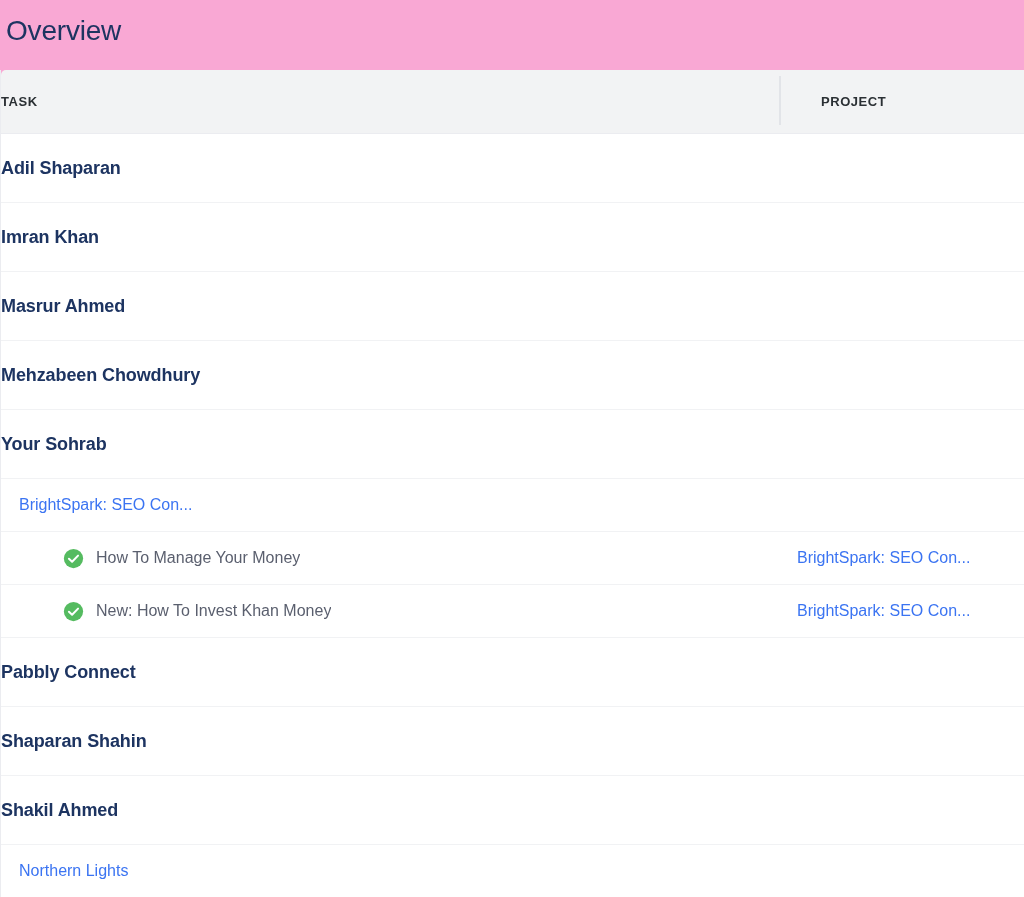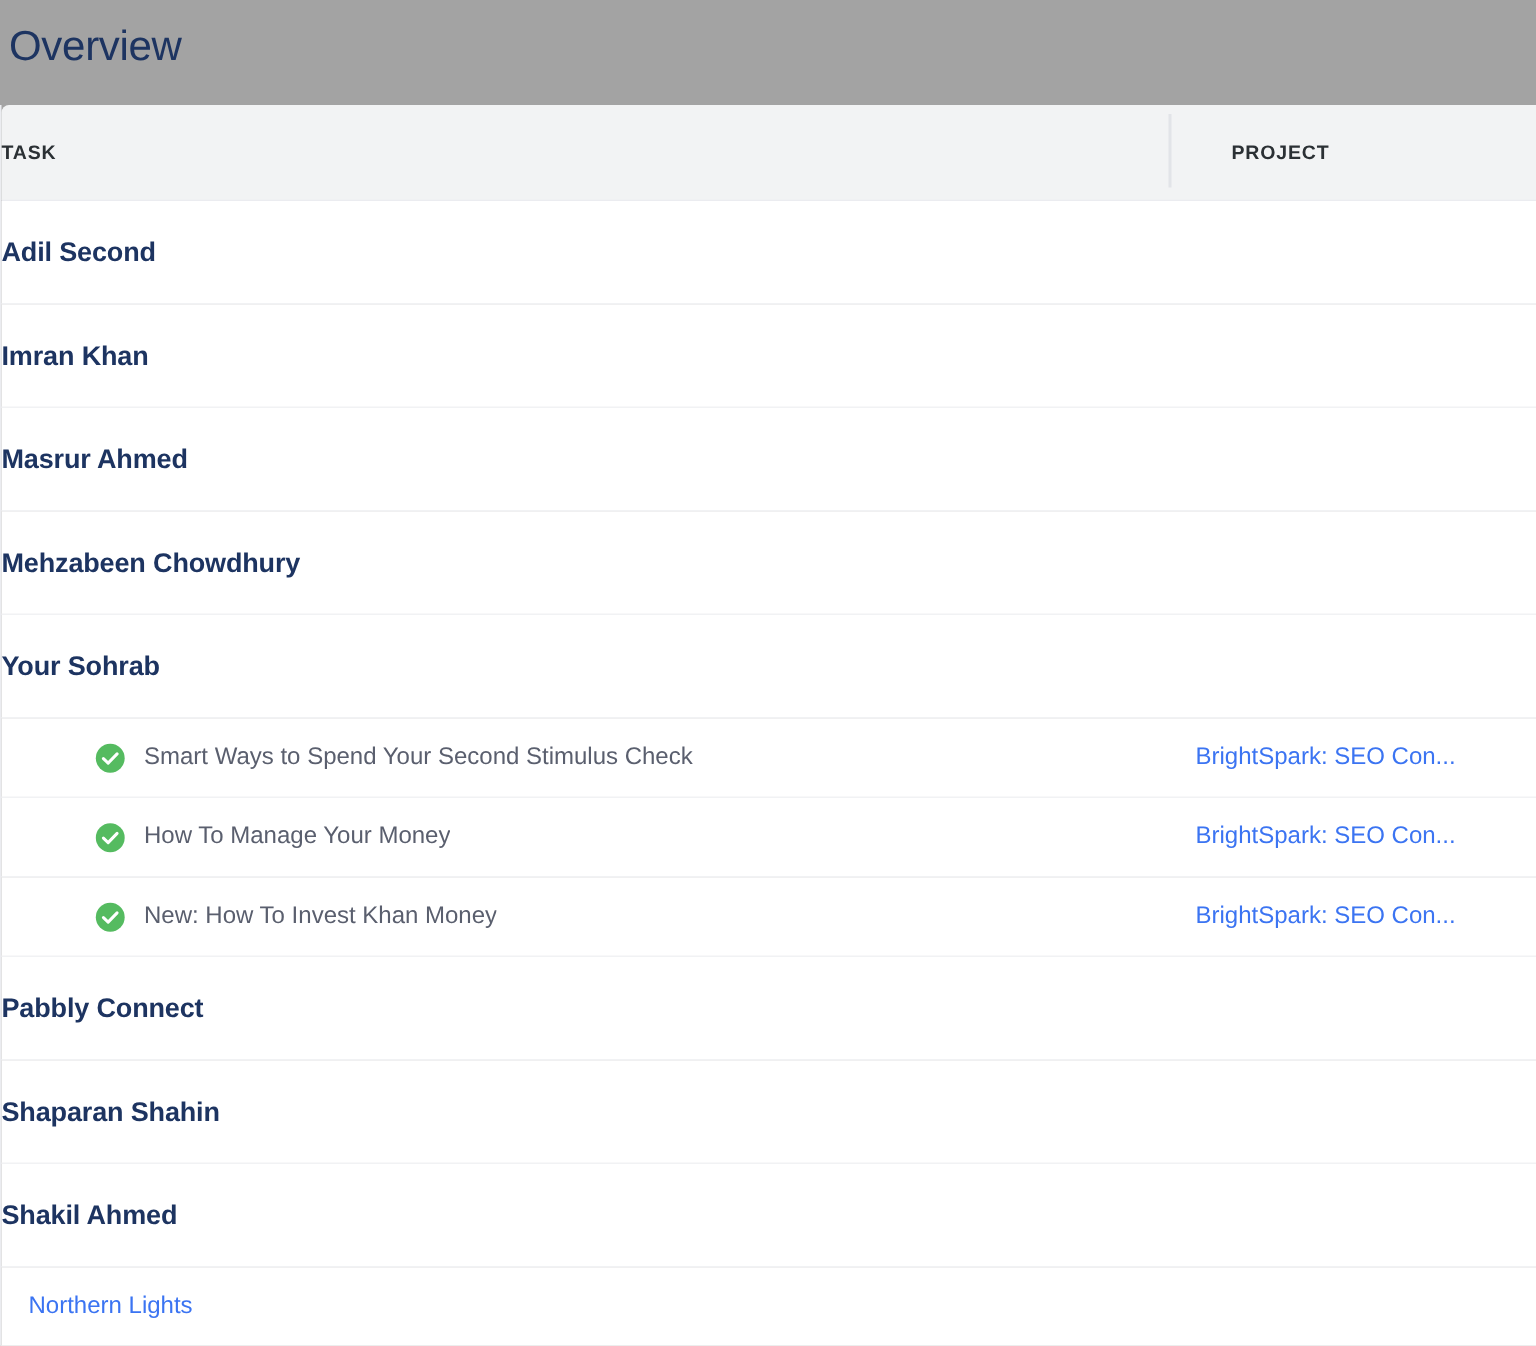--- a/index.html
+++ b/index.html
@@ -13,21 +13,21 @@
     height: 897px;
     overflow: hidden;
     font-family: "Liberation Sans", sans-serif;
     -webkit-font-smoothing: antialiased;
   }
 
   .page {
     width: 1024px;
     height: 897px;
     position: relative;
-    background: #a3a3a3;
+    background: #f9a8d4;
   }
 
   
   .page-title {
     font-size: 28px;
     line-height: 34px;
     font-weight: 400;
     color: #1d3461;
     padding: 14px 0 0 6px;
     margin: 0;
@@ -155,47 +155,40 @@
         <span class="th-label">TASK</span>
       </div>
       <div class="col-project">
         <span class="th-label">PROJECT</span>
       </div>
       <div class="header-divider"></div>
     </div>
 
     <div id="tbody">
         <div class="row group">
-          <div class="col-task"><span class="group-name">Adil Second</span></div>
+          <div class="col-task"><span class="group-name">Adil Shaparan</span></div>
           <div class="col-project"></div>
         </div>
         <div class="row group">
           <div class="col-task"><span class="group-name">Imran Khan</span></div>
           <div class="col-project"></div>
         </div>
         <div class="row group">
           <div class="col-task"><span class="group-name">Masrur Ahmed</span></div>
           <div class="col-project"></div>
         </div>
         <div class="row group">
           <div class="col-task"><span class="group-name">Mehzabeen Chowdhury</span></div>
           <div class="col-project"></div>
         </div>
         <div class="row group">
           <div class="col-task"><span class="group-name">Your Sohrab</span></div>
           <div class="col-project"></div>
         </div>
         <div class="row task">
-          <div class="task-cell">
-            <svg class="status-icon" viewBox="0 0 24 24">
-              <circle cx="12" cy="12" r="11" fill="#55bb60"></circle>
-              <path d="M6.8 12.3 L10.4 15.7 L17.2 8.7" fill="none" stroke="#ffffff" stroke-width="2.3" stroke-linecap="round" stroke-linejoin="round"></path>
-            </svg>
-            <span class="task-name">Smart Ways to Spend Your Second Stimulus Check</span>
-          </div>
           <div class="col-project">
             <a class="project-link" href="#">BrightSpark: SEO Con...</a>
           </div>
         </div>
         <div class="row task">
           <div class="task-cell">
             <svg class="status-icon" viewBox="0 0 24 24">
               <circle cx="12" cy="12" r="11" fill="#55bb60"></circle>
               <path d="M6.8 12.3 L10.4 15.7 L17.2 8.7" fill="none" stroke="#ffffff" stroke-width="2.3" stroke-linecap="round" stroke-linejoin="round"></path>
             </svg>

